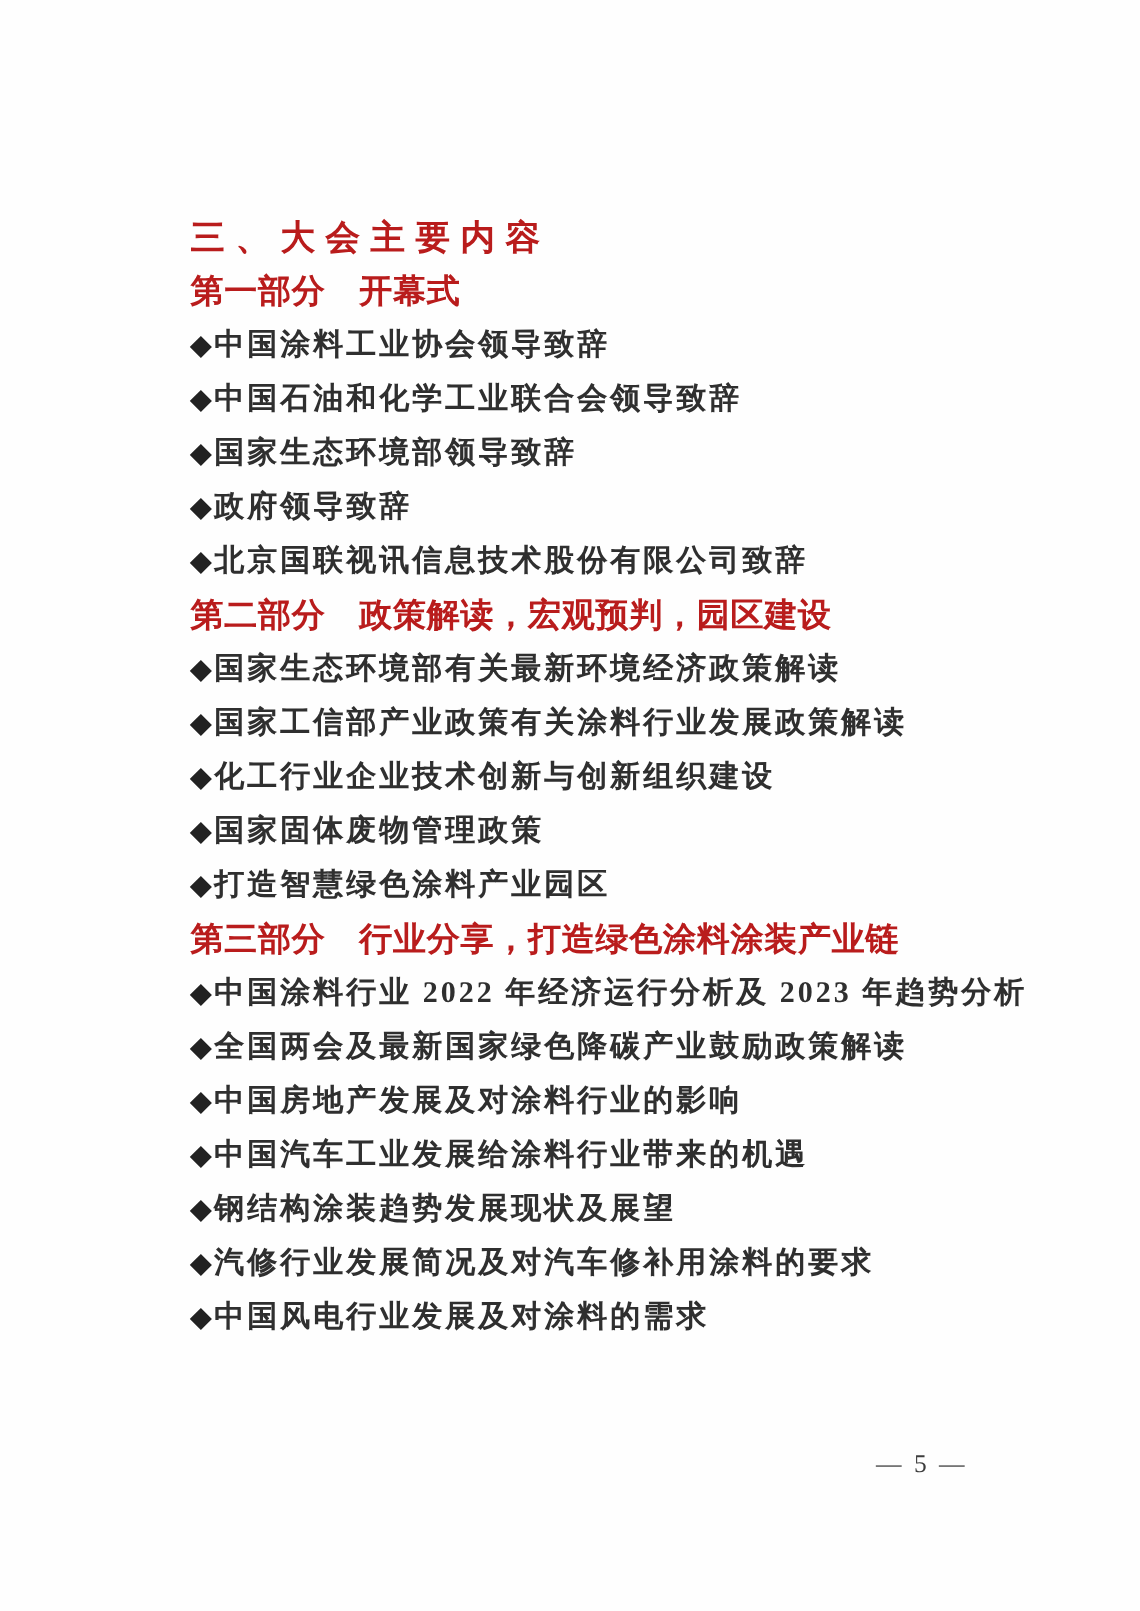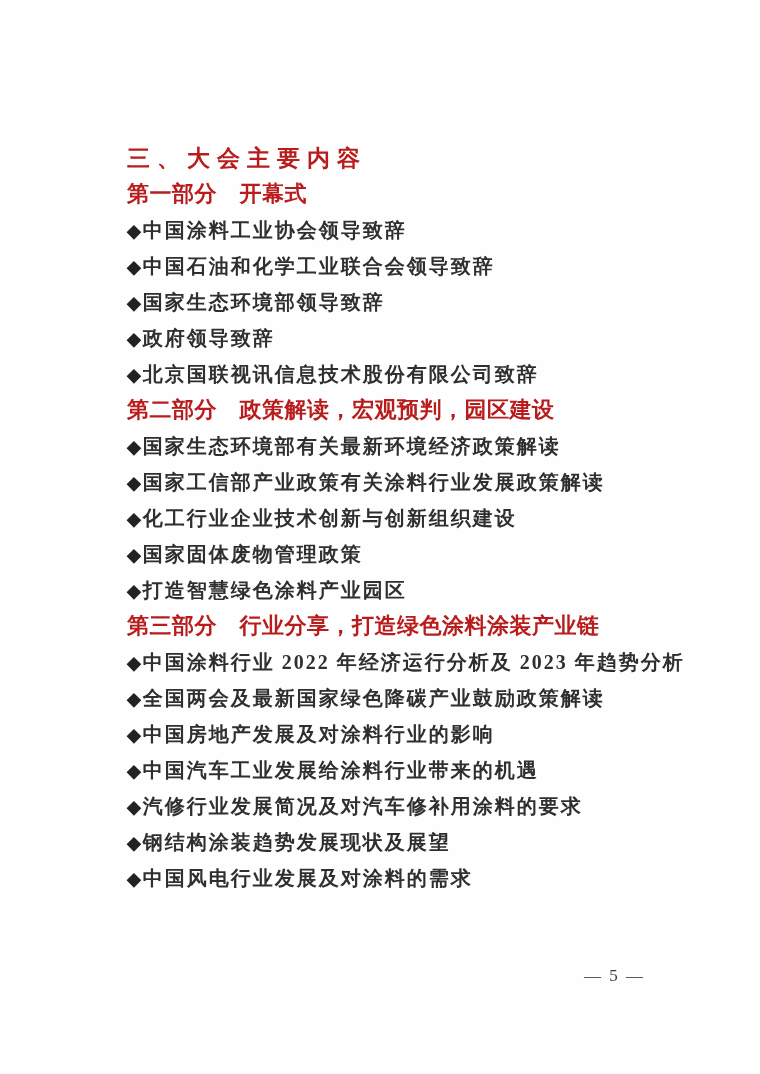--- a/index.html
+++ b/index.html
@@ -88,20 +88,20 @@
     <div class="line bullet-line"><span class="diamond">◆</span><span>国家工信部产业政策有关涂料行业发展政策解读</span></div>
     <div class="line bullet-line"><span class="diamond">◆</span><span>化工行业企业技术创新与创新组织建设</span></div>
     <div class="line bullet-line"><span class="diamond">◆</span><span>国家固体废物管理政策</span></div>
     <div class="line bullet-line"><span class="diamond">◆</span><span>打造智慧绿色涂料产业园区</span></div>
 
     <div class="line section-heading">第三部分　行业分享，打造绿色涂料涂装产业链</div>
     <div class="line bullet-line"><span class="diamond">◆</span><span>中国涂料行业 2022 年经济运行分析及 2023 年趋势分析</span></div>
     <div class="line bullet-line"><span class="diamond">◆</span><span>全国两会及最新国家绿色降碳产业鼓励政策解读</span></div>
     <div class="line bullet-line"><span class="diamond">◆</span><span>中国房地产发展及对涂料行业的影响</span></div>
     <div class="line bullet-line"><span class="diamond">◆</span><span>中国汽车工业发展给涂料行业带来的机遇</span></div>
+    <div class="line bullet-line"><span class="diamond">◆</span><span>钢结构涂装趋势发展现状及展望</span></div>
     <div class="line bullet-line"><span class="diamond">◆</span><span>汽修行业发展简况及对汽车修补用涂料的要求</span></div>
-    <div class="line bullet-line"><span class="diamond">◆</span><span>钢结构涂装趋势发展现状及展望</span></div>
     <div class="line bullet-line"><span class="diamond">◆</span><span>中国风电行业发展及对涂料的需求</span></div>
 
   </div>
 
   <div class="page-number">— 5 —</div>
 </div>
 
 </body></html>

